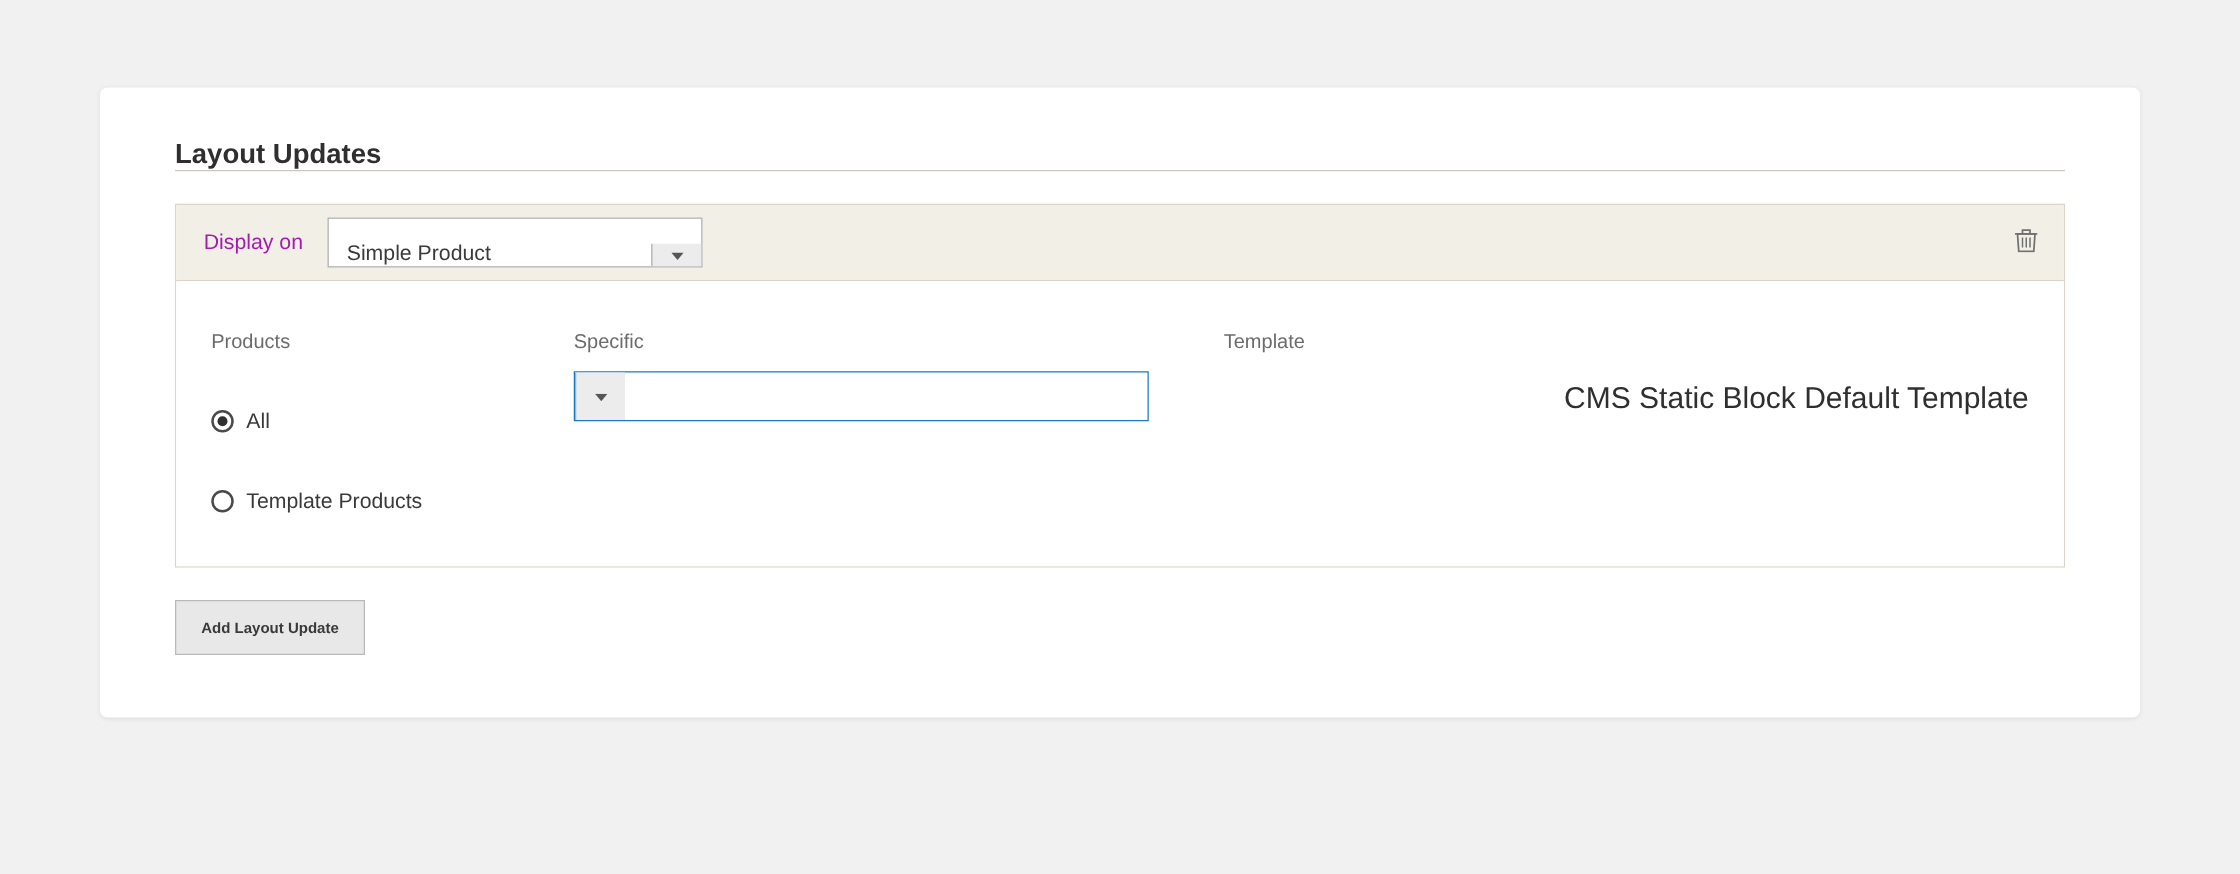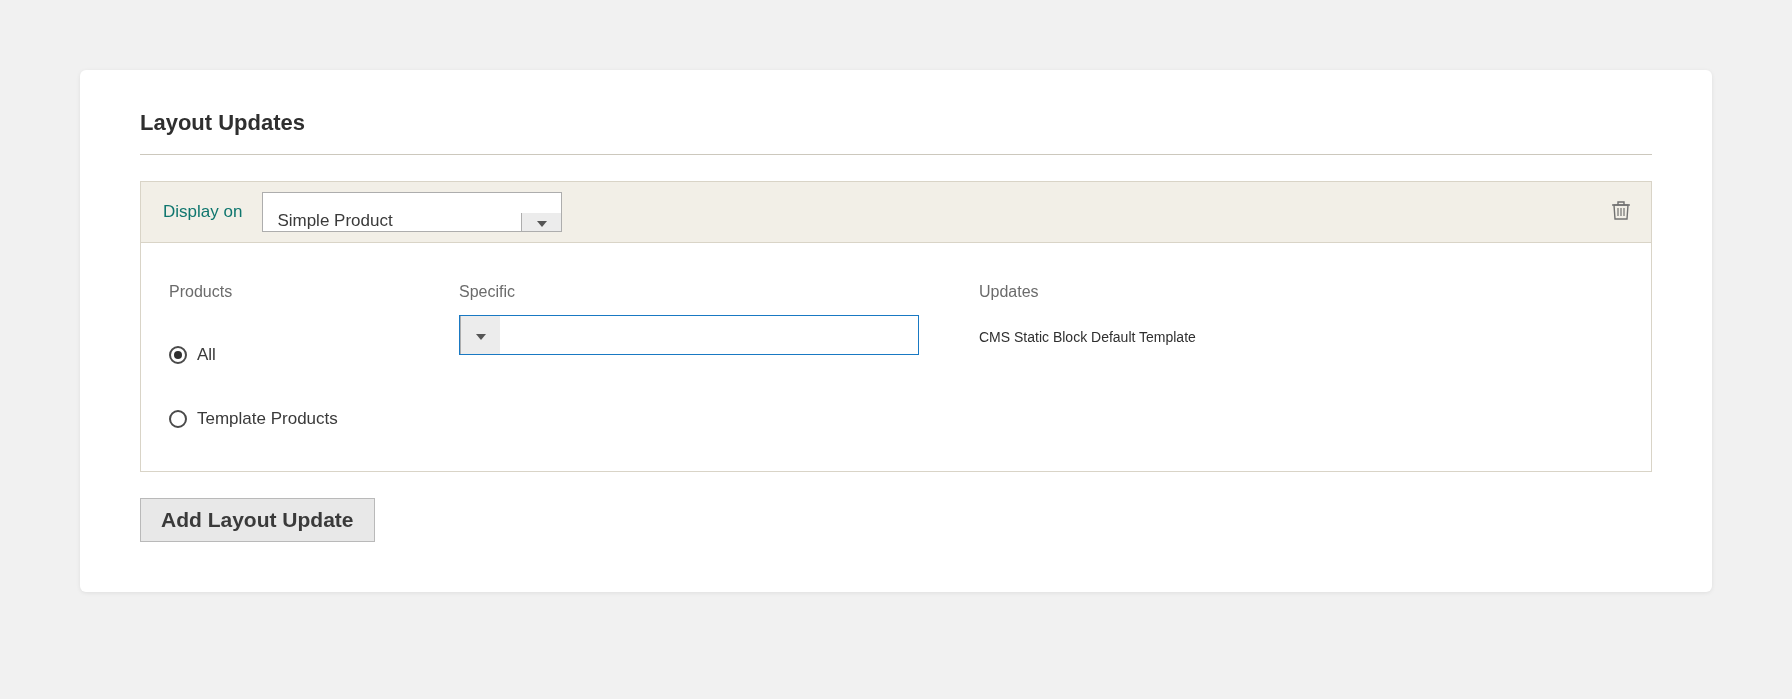--- a/index.html
+++ b/index.html
@@ -12,37 +12,36 @@
   .panel {
     background: #fff;
     border-radius: 6px;
     box-shadow: 0 1px 4px rgba(0,0,0,0.08);
     padding: 40px 60px 50px 60px;
   }
   .section-title {
     font-size: 22px;
     font-weight: 600;
     color: #2f2f2f;
-    padding-bottom: 18px;
     border-bottom: 1px solid #ccc8bd;
   }
   .update-box {
     margin-top: 26px;
     border: 1px solid #d9d4c7;
   }
   .update-header {
     background: #f2efe7;
     border-bottom: 1px solid #d9d4c7;
     display: flex;
     align-items: center;
     padding: 10px 16px 10px 22px;
   }
   .display-on-label {
     font-size: 17px;
-    color: #0f766e;
+    color: #a21caf;
     margin-right: 20px;
   }
   .select-wrap {
     display: flex;
     border: 1px solid #adadad;
     background: #fff;
     height: 40px;
   }
   .select-wrap.focused {
     border: 1px solid #1979c3;
@@ -107,35 +106,36 @@
   .radio.checked::after {
     content: "";
     width: 8px; height: 8px;
     background: #2f2f2f;
     border-radius: 50%;
   }
   .radio-label { font-size: 17px; color: #3a3a3a; }
   .container-select { width: 100%; }
   .container-select .select-value { flex: 1; }
   .template-value {
-    font-size: 14px;
+    font-size: 24px;
     color: #2f2f2f;
     line-height: 40px;
     padding-top: 2px;
+    text-align: right;
   }
 
   .add-btn {
     margin-top: 26px;
     display: inline-flex;
     align-items: center;
     height: 44px;
     padding: 0 20px;
     background: #e8e8e8;
     border: 1px solid #b9b9b9;
-    font-size: 21px;
+    font-size: 12px;
     font-weight: 600;
     color: #3a3a3a;
     cursor: pointer;
   }
 </style>
 </head>
 <body>
 
 <div class="panel">
 
@@ -195,21 +195,21 @@
             <span>
               <svg viewBox="0 0 10 6">
                   <path d="M0 0 L5 6 L10 0 Z" fill="#555"></path>
                 </svg>
             </span>
           </div>
         </div>
       </div>
 
       <div class="col-template">
-        <div class="col-label">Updates</div>
+        <div class="col-label">Template</div>
         <div class="template-value">CMS Static Block Default Template</div>
       </div>
 
     </div>
   </div>
 
   <button class="add-btn">Add Layout Update</button>
 
 </div>
 

